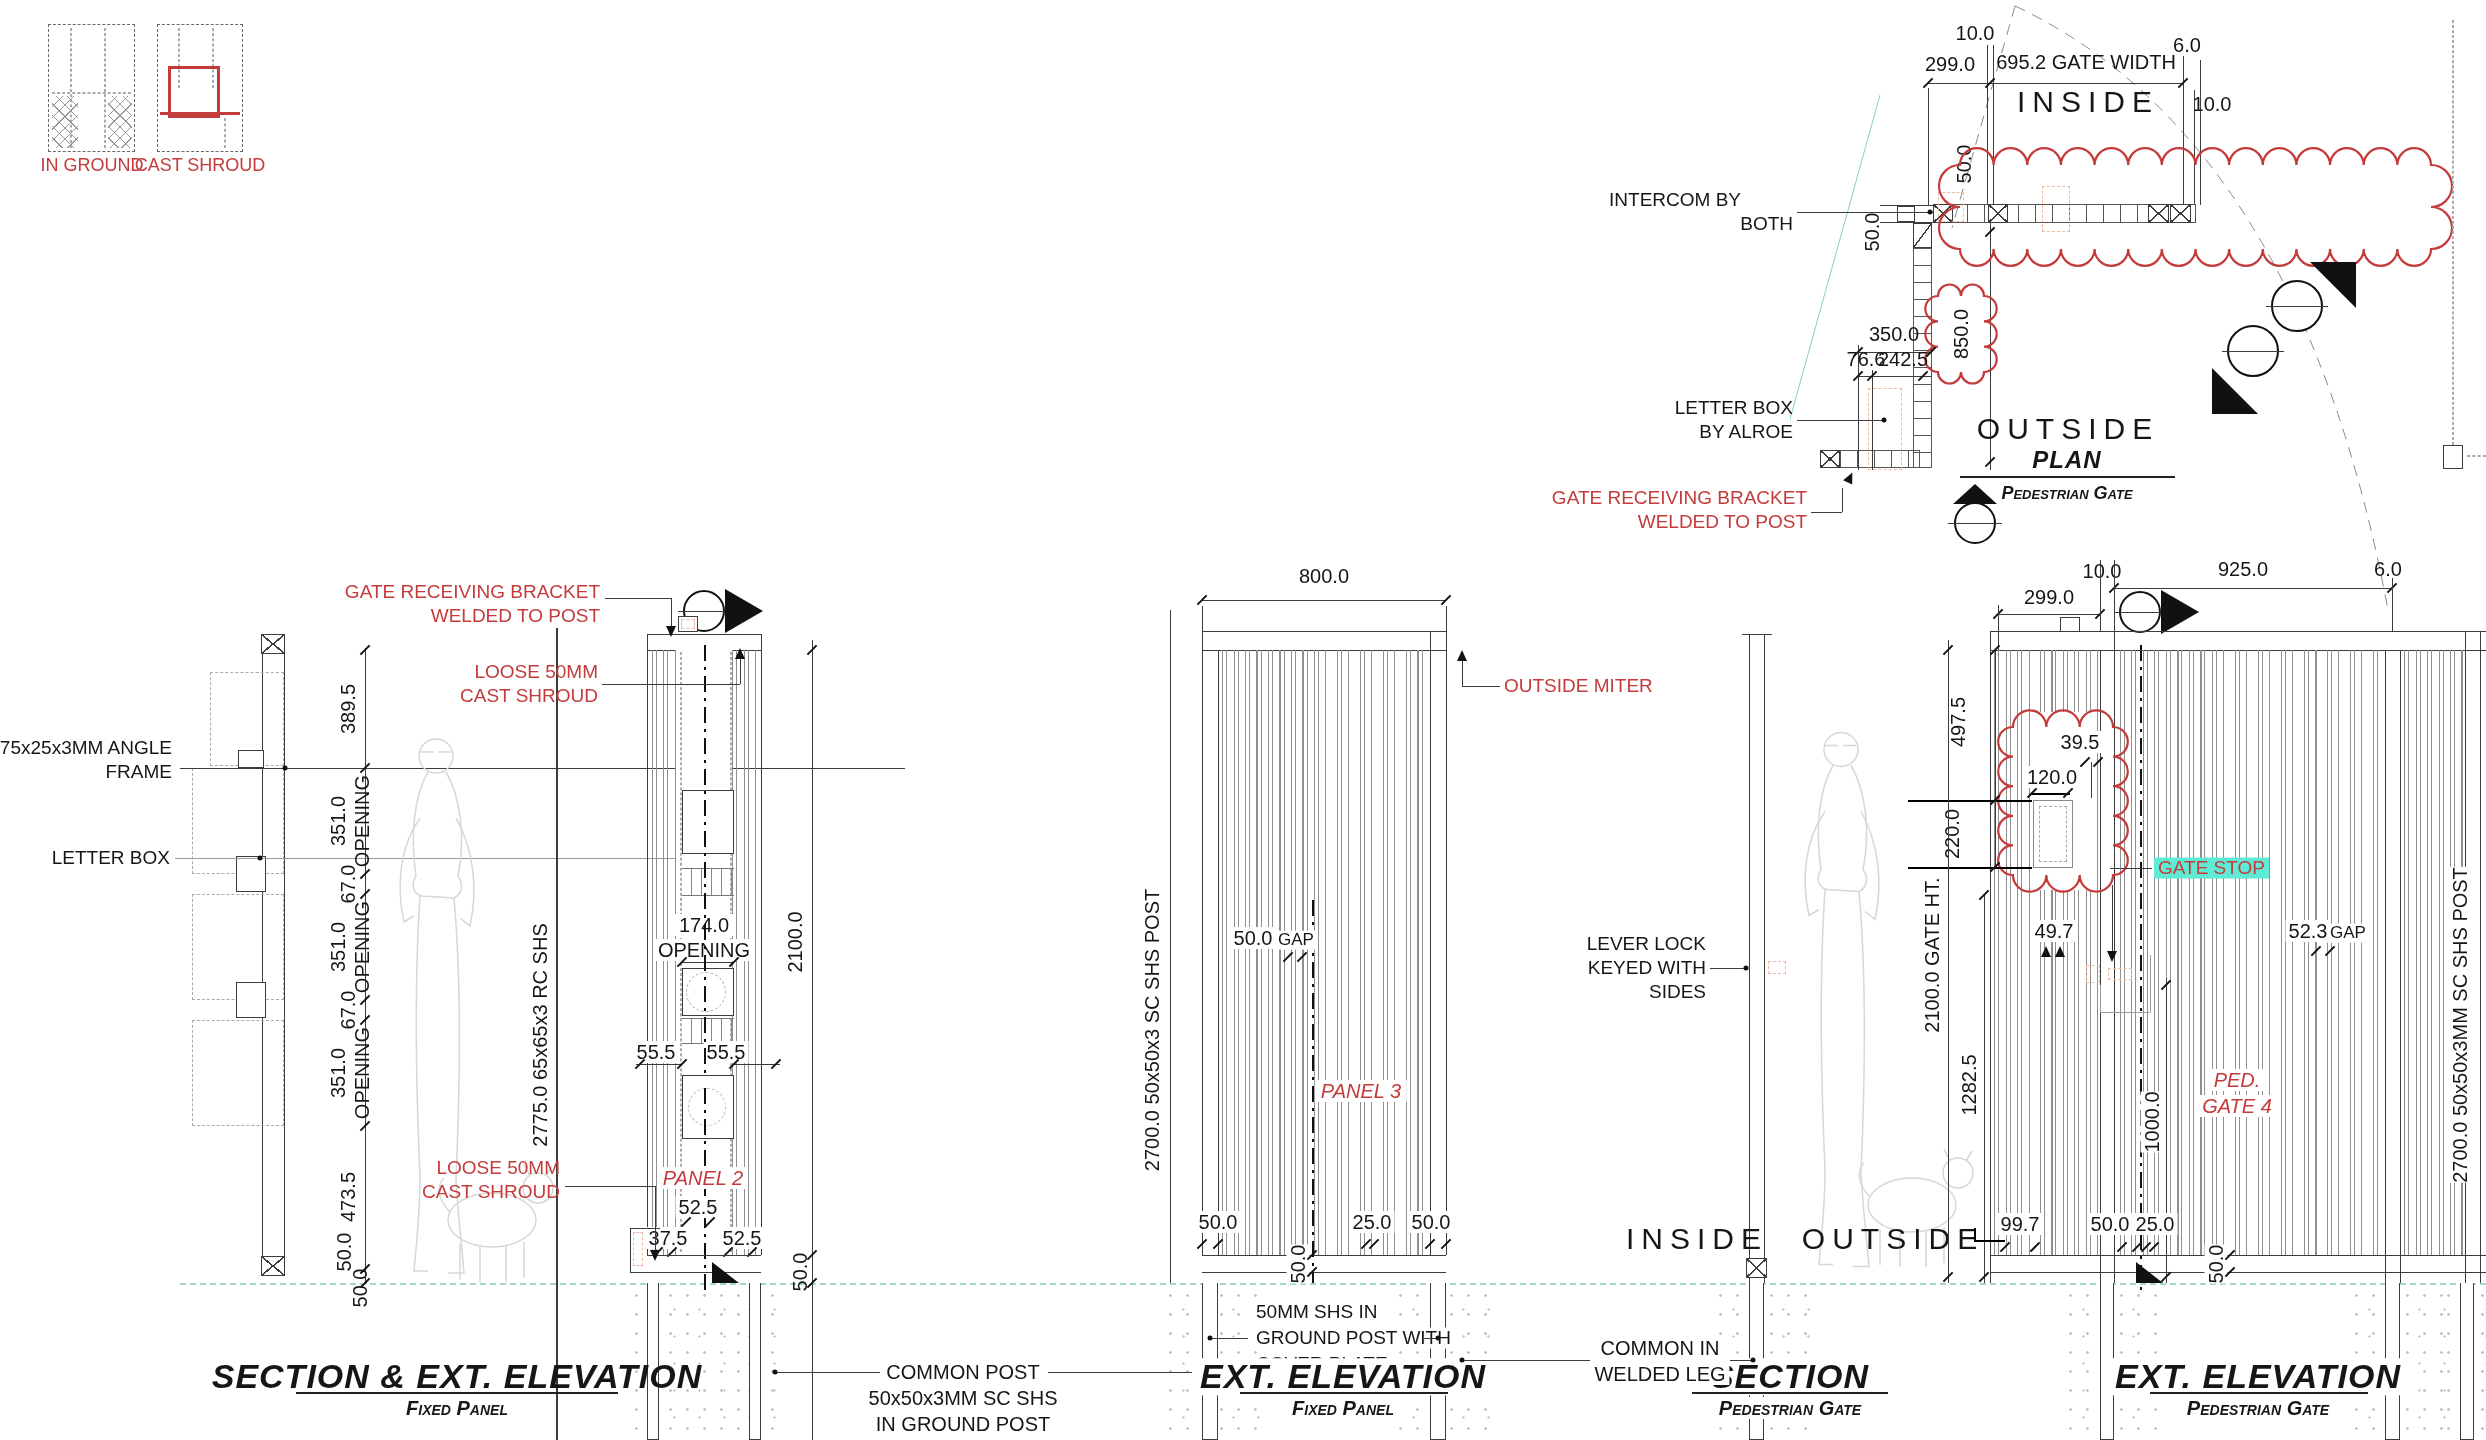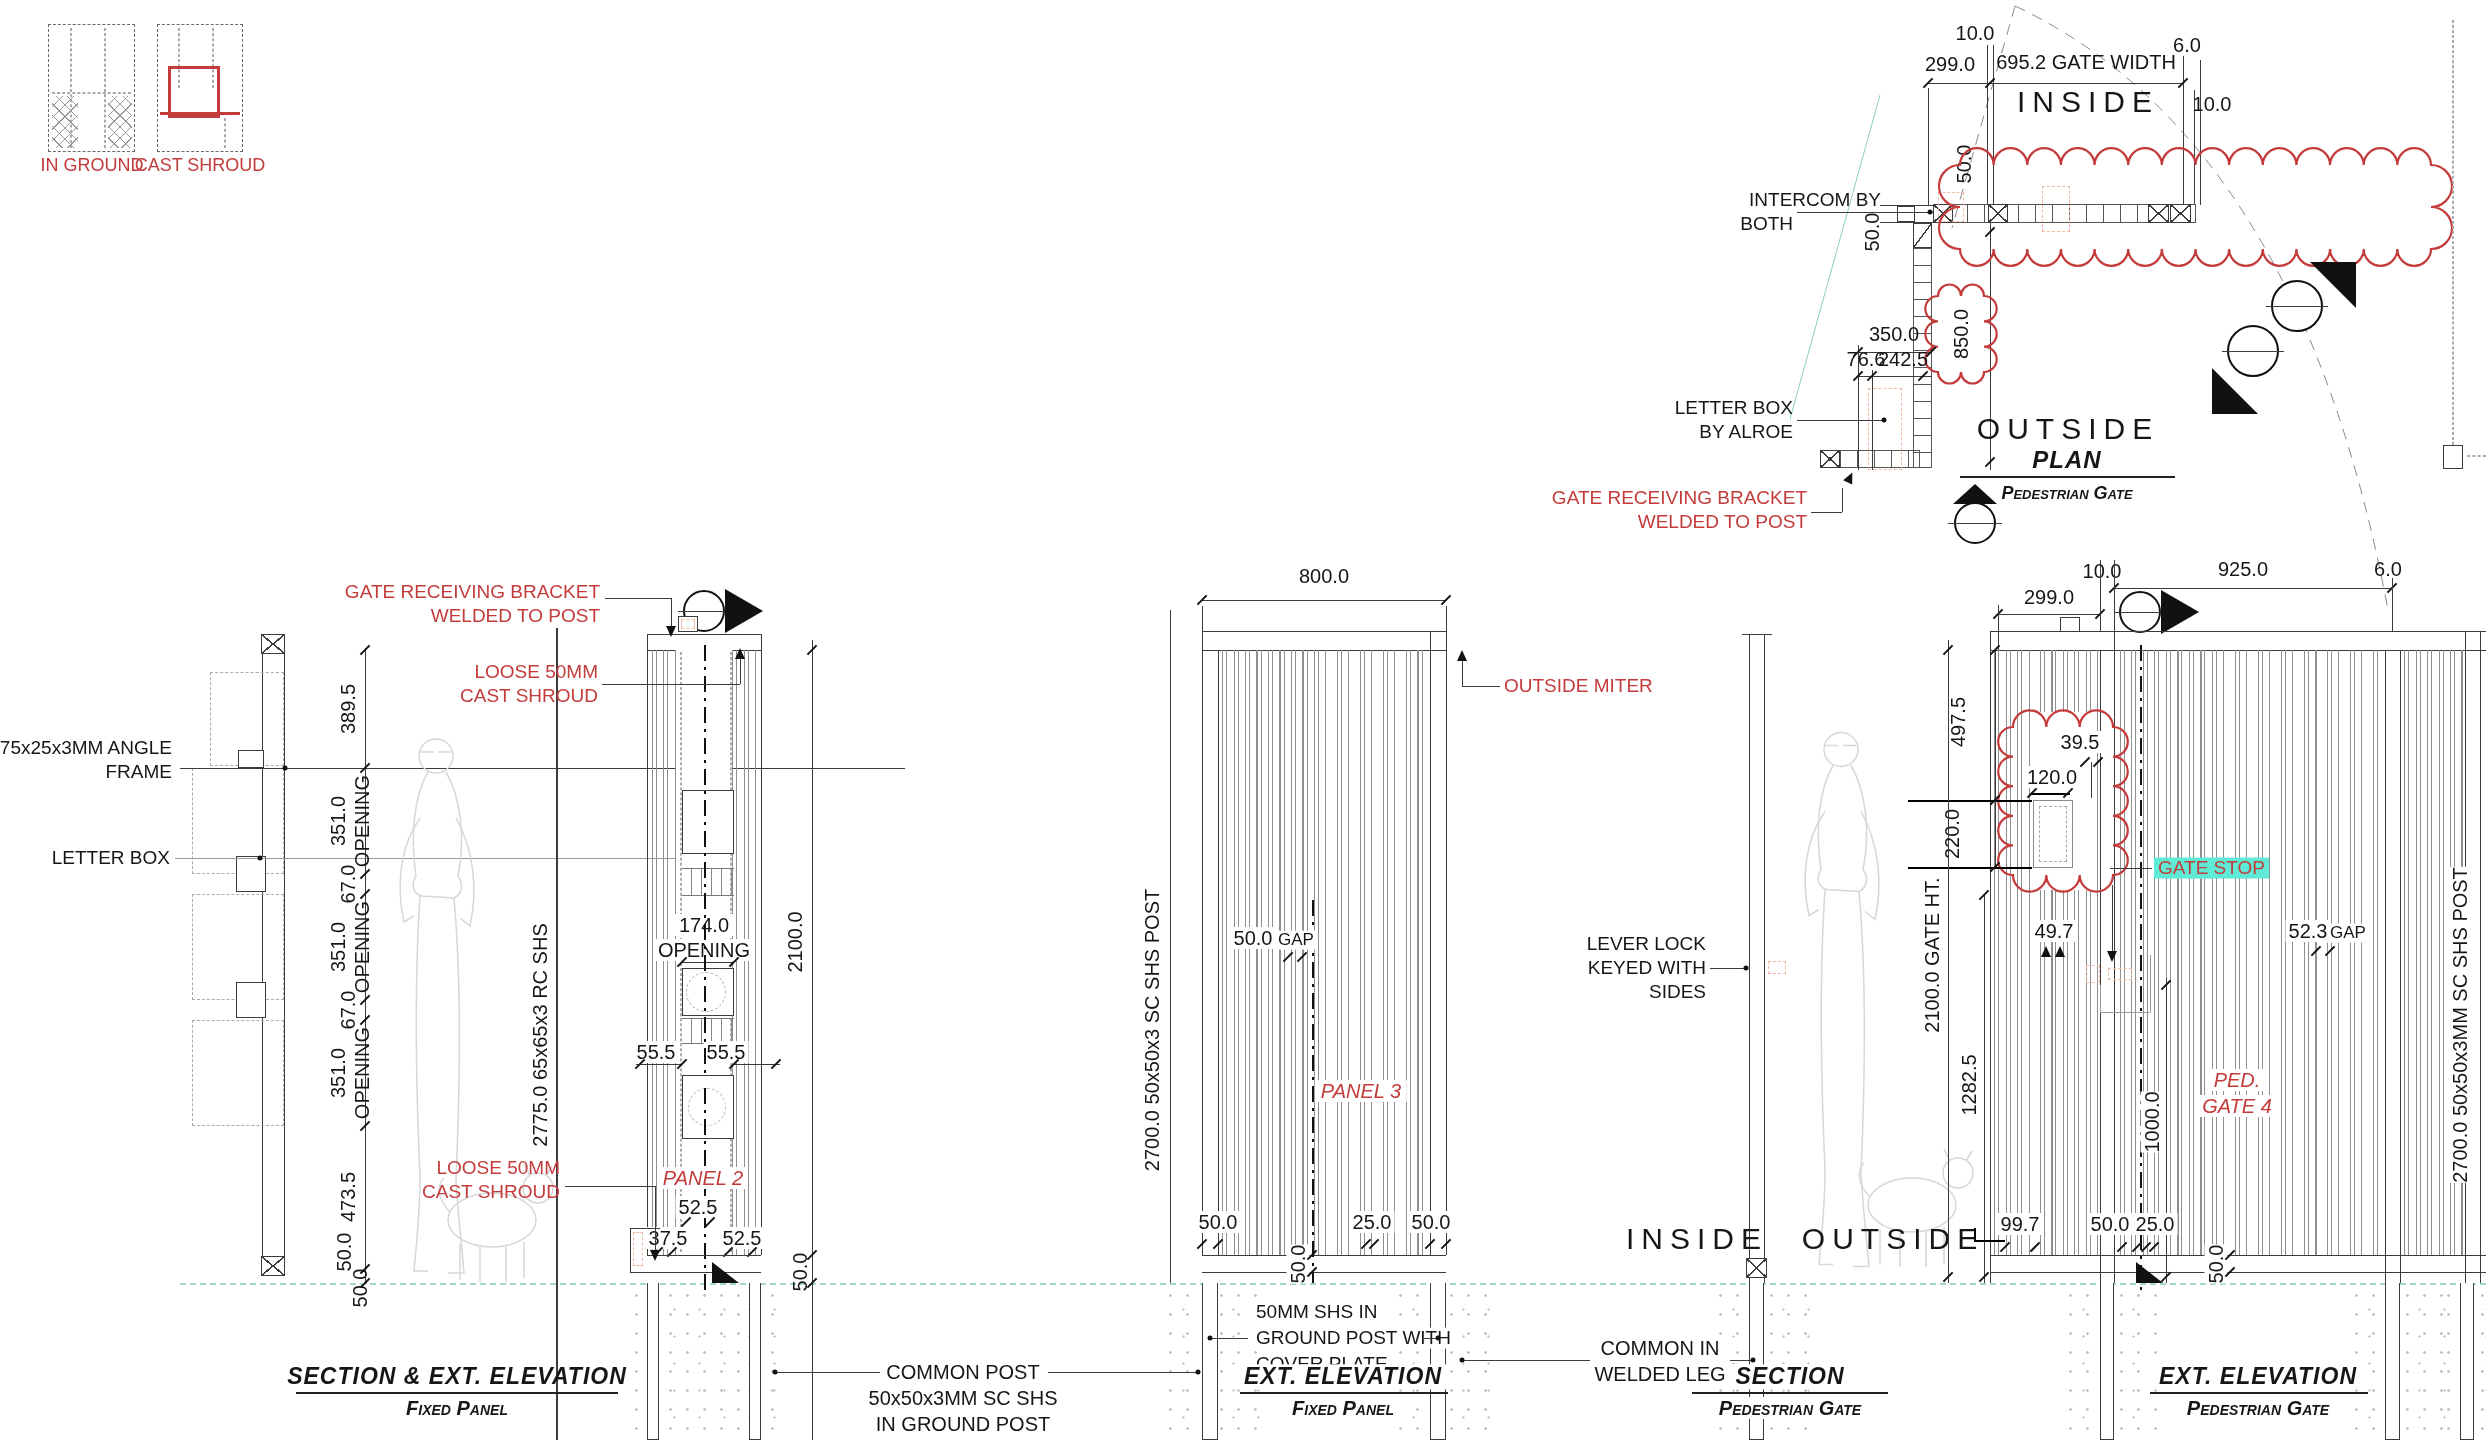--- a/index.html
+++ b/index.html
@@ -10,21 +10,21 @@
   .v{position:absolute;width:1px;background:#3c3c3c}
   .hk{position:absolute;height:2px;background:#000}
   .gray{background:#9a9a9a}
   .t{position:absolute;white-space:nowrap;font-size:20px;line-height:1.1;transform:translate(-50%,-50%)}
   .tl{position:absolute;white-space:nowrap;font-size:19px;line-height:1.1;transform:translate(0,-50%)}
   .tr{position:absolute;white-space:nowrap;font-size:19px;line-height:1.1;transform:translate(-100%,-50%);text-align:right}
   .tv{position:absolute;white-space:nowrap;font-size:20px;transform:translate(-50%,-50%) rotate(-90deg)}
   .red{color:#c43b3b}
   .it{font-style:italic}
   .big{font-size:30px;letter-spacing:7px;font-weight:500}
-  .title{font-size:23px;font-style:italic;font-weight:600;letter-spacing:1px}
+  .title{font-size:34px;font-style:italic;font-weight:600;letter-spacing:1px}
   .sub{font-size:20px;font-style:italic;font-weight:700;font-variant:small-caps}
   .box{position:absolute;border:1px solid #3c3c3c;background:#fff;box-sizing:border-box}
   .xbox{position:absolute;border:1.5px solid #3c3c3c;background:
     linear-gradient(to top right,transparent calc(50% - .8px),#3c3c3c calc(50% - .8px) calc(50% + .8px),transparent calc(50% + .8px)),
     linear-gradient(to bottom right,transparent calc(50% - .8px),#3c3c3c calc(50% - .8px) calc(50% + .8px),transparent calc(50% + .8px)),#fff;
     box-sizing:border-box}
   .dbox{position:absolute;border:1px solid #3c3c3c;background:
     linear-gradient(to bottom right,transparent calc(50% - .7px),#3c3c3c calc(50% - .7px) calc(50% + .7px),transparent calc(50% + .7px)),#fff;
     box-sizing:border-box}
   .od{position:absolute;border:1.5px dashed #f0b9a4;box-sizing:border-box}
@@ -149,21 +149,21 @@
     <div class="tk" style="left:1858px;top:352px"></div>
       <div class="tk" style="left:1931px;top:352px"></div>
     <div class="t" style="left:1894px;top:334px">350.0</div>
     <div class="h" style="left:1858px;top:376px;width:73px"></div>
     <div class="tk" style="left:1858px;top:376px"></div>
       <div class="tk" style="left:1872px;top:376px"></div>
       <div class="tk" style="left:1923px;top:376px"></div>
     <div class="t" style="left:1866px;top:359px">76.6</div>
     <div class="t" style="left:1903px;top:359px">242.5</div>
 
-    <div class="tr" style="left:1881px;top:200px">INTERCOM BY</div>
+    <div class="tr" style="left:1741px;top:200px">INTERCOM BY</div>
     <div class="tr" style="left:1793px;top:224px">BOTH</div>
     <div class="h" style="left:1797px;top:212px;width:136px"></div>
       <div class="dot" style="left:1930px;top:212px"></div>
     <div class="tr" style="left:1793px;top:408px">LETTER BOX</div>
     <div class="tr" style="left:1793px;top:432px">BY ALROE</div>
     <div class="h" style="left:1797px;top:420px;width:87px"></div>
       <div class="dot" style="left:1884px;top:420px"></div>
     <div class="tr red" style="left:1807px;top:498px">GATE RECEIVING BRACKET</div>
     <div class="tr red" style="left:1807px;top:522px">WELDED TO POST</div>
     <div class="h" style="left:1811px;top:512px;width:31px"></div>

